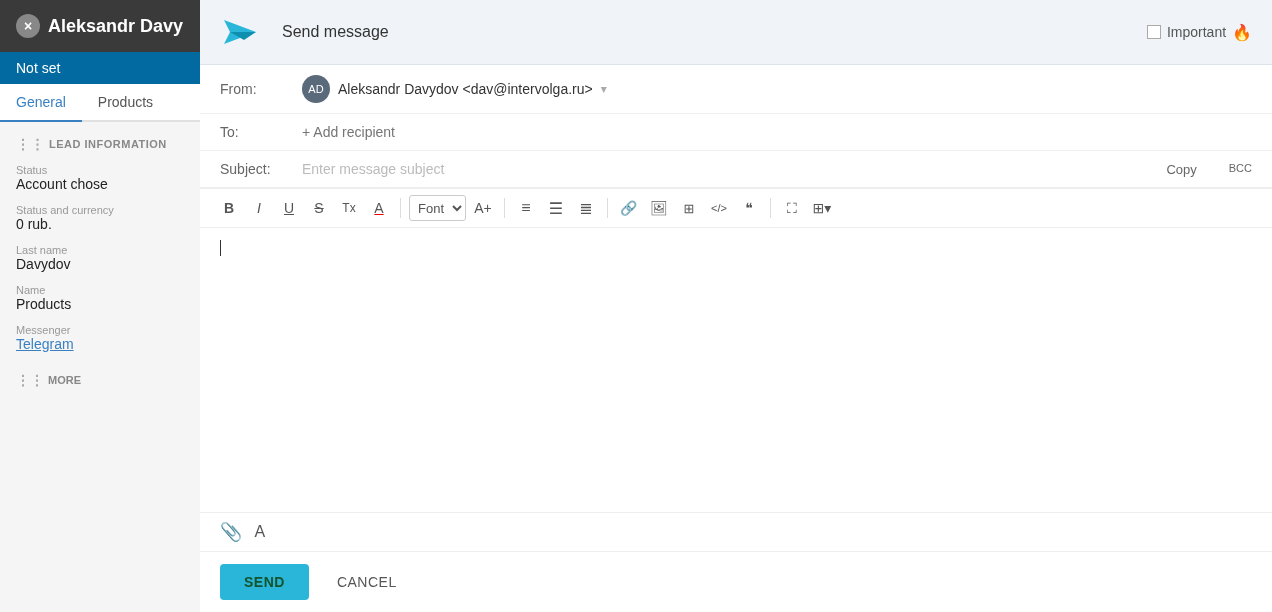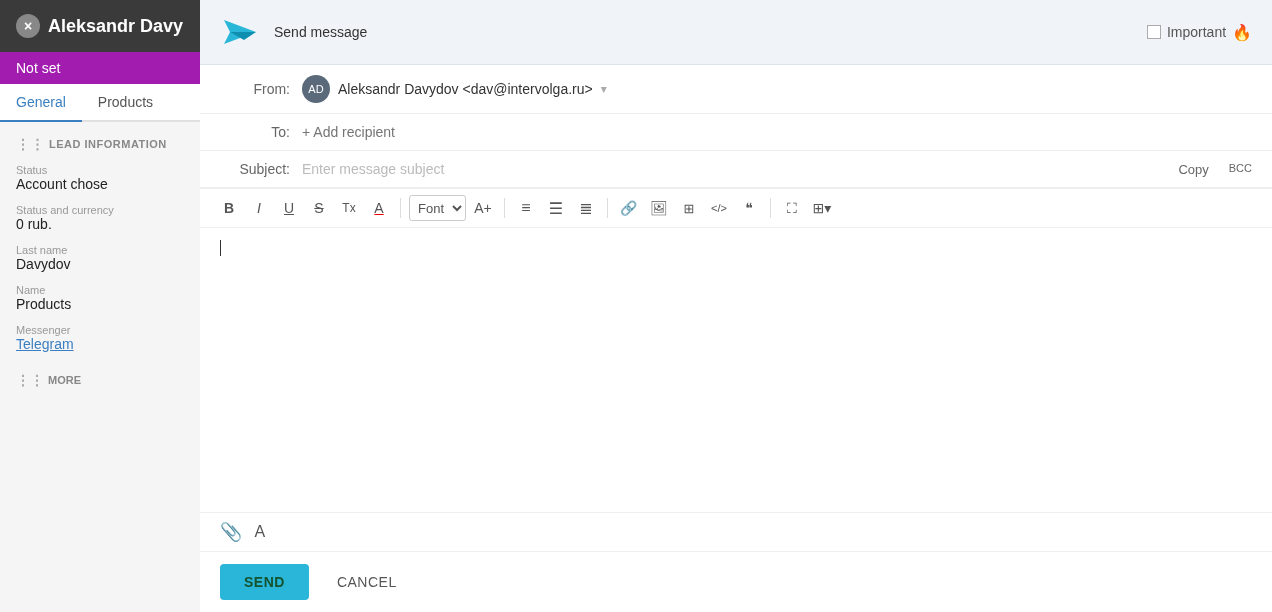--- a/index.html
+++ b/index.html
@@ -29,21 +29,21 @@
       width: 24px; height: 24px;
       border-radius: 50%;
       background: #888;
       color: #fff;
       display: flex; align-items: center; justify-content: center;
       font-size: 14px;
       cursor: pointer;
       flex-shrink: 0;
     }
     .not-set-bar {
-      background: #a21caf;
+      background: #0369a1;
       color: #fff;
       font-size: 14px;
       padding: 8px 16px;
     }
     .sidebar-tabs {
       display: flex;
       border-bottom: 2px solid #e0e0e0;
       background: #fff;
     }
     .sidebar-tab {
@@ -115,24 +115,25 @@
       align-items: center;
       padding: 12px 20px;
       border-bottom: 1px solid #dde3ea;
       gap: 14px;
     }
     .dialog-icon {
       width: 40px; height: 40px;
       flex-shrink: 0;
     }
     .dialog-title {
-      font-size: 14px;
+      font-size: 16px;
       color: #333;
       font-weight: 400;
       flex: 1;
+      margin-left: 8px;
     }
     .important-area {
       display: flex;
       align-items: center;
       gap: 6px;
       font-size: 14px;
       color: #555;
       padding-left: 28px;
     }
     .important-checkbox {
@@ -159,21 +160,20 @@
       align-items: center;
       padding: 10px 20px;
       border-bottom: 1px solid #eee;
       gap: 12px;
     }
     .form-label {
       width: 70px;
       font-size: 14px;
       color: #666;
       flex-shrink: 0;
-      text-align: right;
     }
     .form-from {
       display: flex;
       align-items: center;
       gap: 8px;
       flex: 1;
     }
     .avatar {
       width: 28px; height: 28px;
       border-radius: 50%;
@@ -410,21 +410,21 @@
 
     <div class="form-row">
       <span class="form-label">To:</span>
       <input class="to-input" type="text" style="color: rgb(58, 127, 193);" placeholder="+ Add recipient">
     </div>
 
     <div class="form-row">
       <span class="form-label">Subject:</span>
       <input class="subject-input" type="text" placeholder="Enter message subject" style="">
       <div class="copy-bcc-row" style="padding:0; border:none; flex-shrink:0;">
-        <span style="cursor:pointer;color:#666;font-size:13px;margin-right:8px;">Copy</span>
+        <span style="cursor:pointer;color:#666;font-size:13px;margin-right:20px;">Copy</span>
         <span style="cursor:pointer;color:#666;font-size:11px;">BCC</span>
       </div>
     </div>
 
     <div class="toolbar">
       <button class="toolbar-btn bold">B</button>
       <button class="toolbar-btn italic">I</button>
       <button class="toolbar-btn underline">U</button>
       <button class="toolbar-btn strike">S</button>
       <button class="toolbar-btn" style="font-size:12px;">Tx</button>

